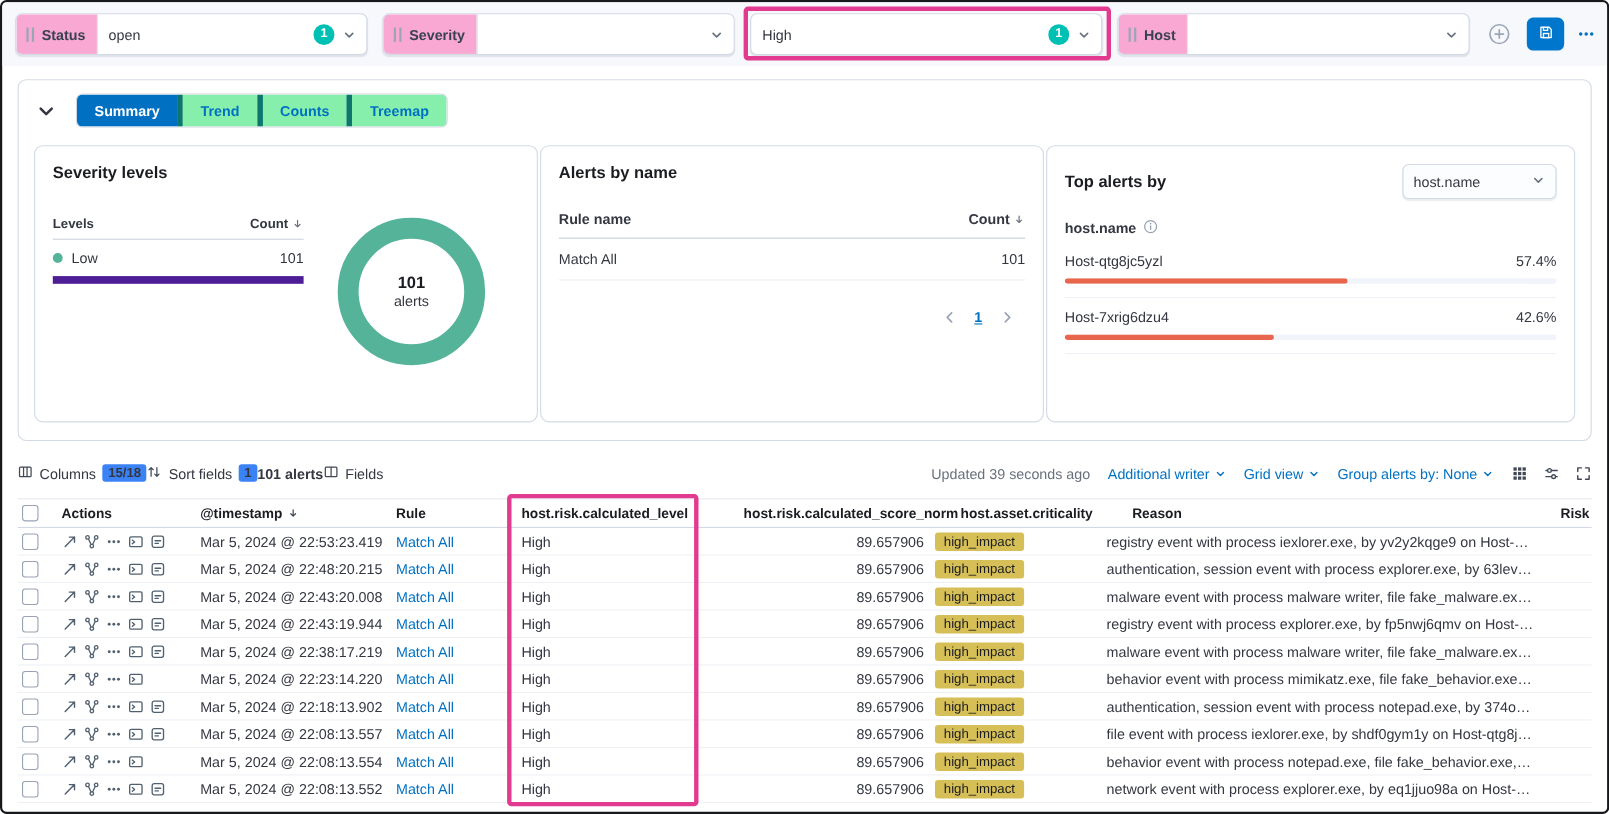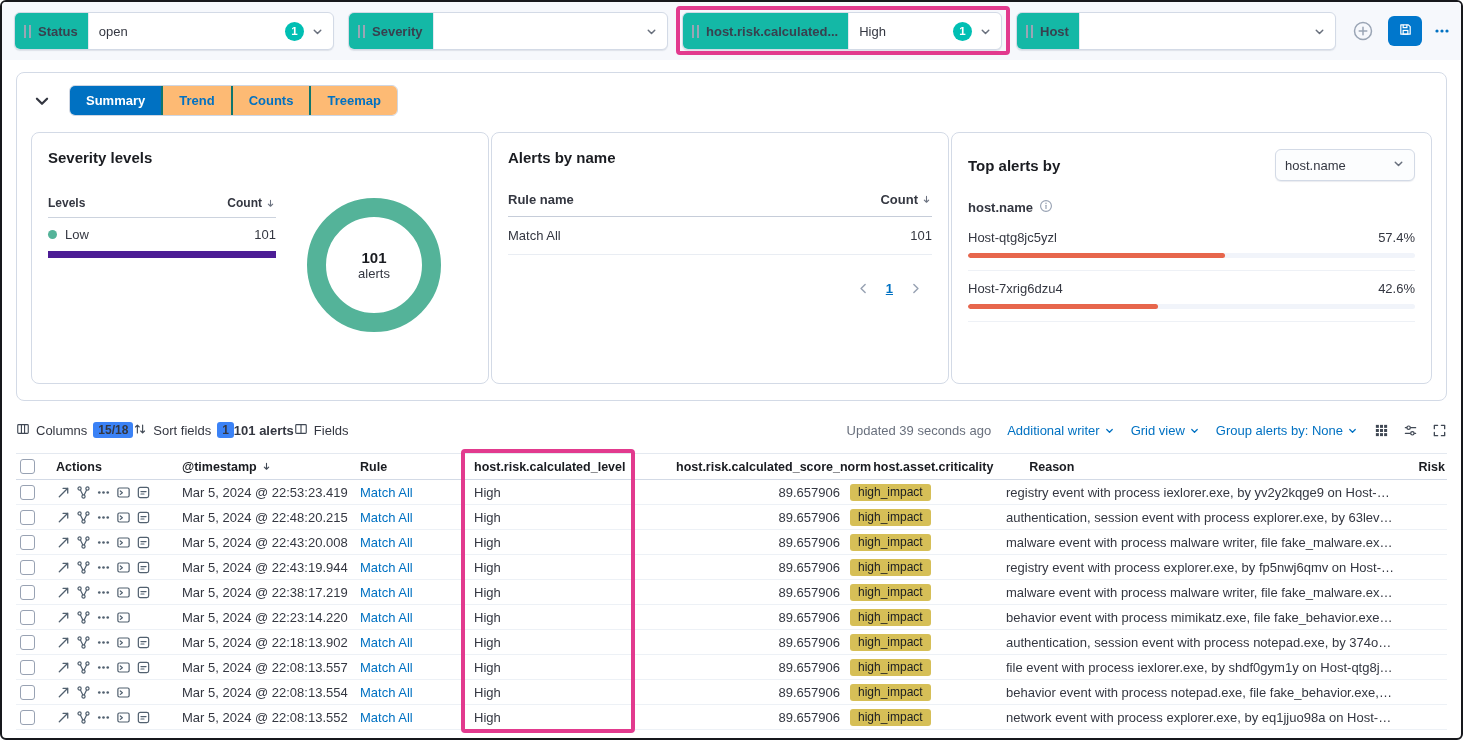--- a/index.html
+++ b/index.html
@@ -6,40 +6,40 @@
   html,body { margin:0; padding:0; background:#ffffff; }
   body { font-family:"Liberation Sans","DejaVu Sans",sans-serif; color:#343741; }
   .app { position:relative; width:1463px; height:740px; background:#fff; border:2px solid #17181c;
          border-radius:6px; overflow:hidden; }
 
   
   .filter-bar { display:flex; align-items:center; height:58px; background:#f6f8fc; padding:0 12px; gap:14px; }
   .filter-pill { flex:0 0 320px; height:38px; background:#fff; border:1px solid #d3dae6; border-radius:6px;
                  display:flex; align-items:center; overflow:hidden; cursor:pointer;
                  box-shadow:0 1px 1px rgba(152,162,179,.25); }
-  .pill-left { display:flex; align-items:center; gap:7px; background:#14b8a6; align-self:stretch;
+  .pill-left { display:flex; align-items:center; gap:7px; background:#f9a8d4; align-self:stretch;
                padding:0 10px 0 9px; border-right:1px solid #e3e8f0; }
   .pill-label { font-size:13px; font-weight:700; color:#38414f; white-space:nowrap; }
   .drag-icon { width:7px; height:13px; border-left:2px solid #9aa5b5; border-right:2px solid #9aa5b5; }
   .pill-value { flex:1; padding:0 10px; font-size:13px; color:#343741; white-space:nowrap; }
   .pill-badge { flex:0 0 auto; min-width:19px; height:19px; border-radius:50%; background:#00bfb3; color:#fff;
                 font-size:11.5px; font-weight:700; display:flex; align-items:center; justify-content:center; margin-right:7px; }
   .pill-chevron { margin-right:9px; display:flex; }
   .bar-icons { margin-left:auto; display:flex; align-items:center; gap:12px; padding-right:2px; }
   .icon-btn { display:flex; align-items:center; justify-content:center; background:none; border:none; padding:0; cursor:pointer; }
   .save-btn { width:34px; height:30px; border-radius:6px; background:#0077cc; display:flex; align-items:center;
               justify-content:center; border:none; cursor:pointer; }
 
   
   .summary-panel { margin:12px 14px 0; border:1px solid #d3dae6; border-radius:8px; padding:12px 14px 16px; background:#fff; }
   .summary-head { display:flex; align-items:center; gap:16px; }
   .collapse-btn { background:none; border:none; padding:2px; display:flex; cursor:pointer; }
   .tab-group { display:inline-flex; border:1px solid #cfd6e2; border-radius:6px; overflow:hidden; }
-  .tab { padding:7px 16px; font-size:13px; font-weight:600; color:#0071c2; background:#fdba74; border:none;
-         border-left:2px solid #0f766e; cursor:pointer; }
+  .tab { padding:7px 16px; font-size:13px; font-weight:600; color:#0071c2; background:#86efac; border:none;
+         border-left:5px solid #0f766e; cursor:pointer; }
   .tab:first-child { border-left:none; }
   .tab.active { background:#0071c2; color:#fff; }
 
   .cards { display:flex; gap:2px; margin-top:16px; }
   .card { border:1px solid #d3dae6; border-radius:8px; padding:16px; height:252px; background:#fff; }
   .card-1 { flex:0 0 458px; } .card-2 { flex:0 0 458px; } .card-3 { flex:1; }
   .card-title { margin:0; font-size:15px; font-weight:700; color:#1a1c21; }
 
   .sev-body { display:flex; margin-top:30px; }
   .sev-table { width:228px; }
@@ -142,24 +142,20 @@
       </div>
       <span class="pill-value"></span>
       <span class="pill-chevron">
         <svg width="13" height="13" viewBox="0 0 16 16" fill="none">
             <path d="M4 6.5 8 10.5 12 6.5" stroke="#69707d" stroke-width="1.8" stroke-linecap="round" stroke-linejoin="round"></path>
           </svg>
       </span>
     </div>
 
     <div class="filter-pill">
-      <div class="pill-left">
-        <span class="drag-icon"></span>
-        <span class="pill-label">host.risk.calculated...</span>
-      </div>
       <span class="pill-value">High</span>
       <span class="pill-badge">1</span>
       <span class="pill-chevron">
         <svg width="13" height="13" viewBox="0 0 16 16" fill="none">
             <path d="M4 6.5 8 10.5 12 6.5" stroke="#69707d" stroke-width="1.8" stroke-linecap="round" stroke-linejoin="round"></path>
           </svg>
       </span>
     </div>
 
     <div class="filter-pill">

